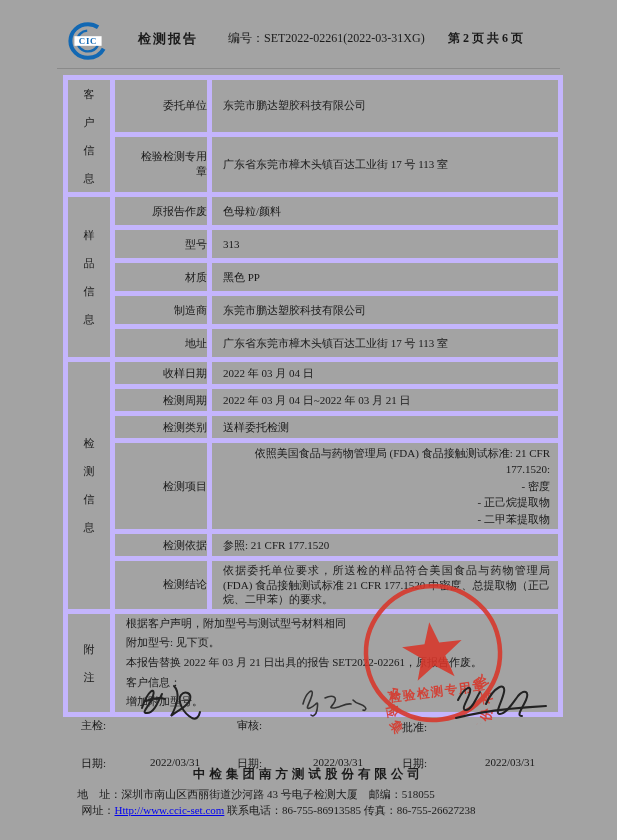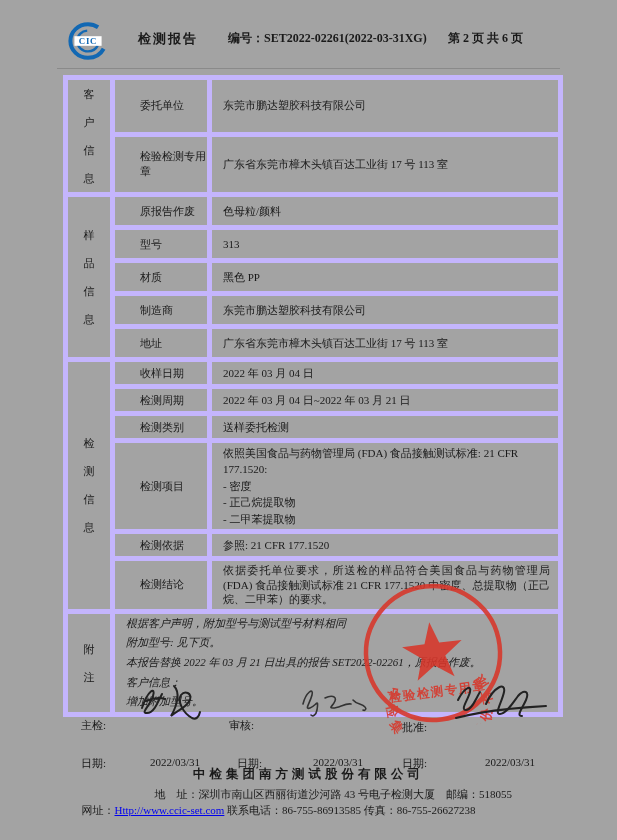--- a/index.html
+++ b/index.html
@@ -3,47 +3,47 @@
 <meta charset="utf-8">
 <style>
   * { margin:0; padding:0; box-sizing:border-box; }
   html,body { background:#fff; }
   body { font-family:"Liberation Serif","DejaVu Serif",serif; color:#1a1a1a; }
   .page { position:relative; width:617px; height:840px; background:#a3a3a3; overflow:hidden; }
 
   
   .hdr-logo { position:absolute; left:64px; top:20px; width:48px; height:42px; }
   .hdr-title { position:absolute; left:138px; top:30px; font-size:13px; font-weight:bold; letter-spacing:2px; }
-  .hdr-no { position:absolute; left:228px; top:30px; font-size:12px; font-weight:bold; }
+  .hdr-no { position:absolute; left:228px; top:30px; font-size:12px; font-weight:normal; }
   .hdr-page { position:absolute; left:448px; top:30px; font-size:12px; font-weight:bold; }
   .hdr-rule { position:absolute; left:57px; top:68px; width:503px; height:0; border-top:1.5px solid #8a8a8a; }
 
   
   table.rpt { position:absolute; left:63px; top:75px; width:495px; border-collapse:collapse; table-layout:fixed; font-size:11px; }
   table.rpt td { border:5px solid #c4b5fd; vertical-align:middle; overflow:hidden; }
   td.sec { text-align:center; line-height:28px; padding:0 11px; }
-  td.fld { padding-left:25px; }
+  td.fld { padding-left:25px;text-align:right; }
   td.val { padding-left:11px; padding-right:8px; }
   tr.h33 { height:33px; } tr.h27 { height:27px; }
   tr.hproj { height:84px; } tr.hconc { height:44px; } tr.hnote { height:99px; }
   td.val-multi { vertical-align:middle; padding-top:2px; padding-bottom:2px; }
-  td.val-multi div { line-height:16.4px; }
+  td.val-multi div { line-height:16.4px;text-align:right; }
   td.conc { line-height:14.6px; text-align:justify; padding-top:2px; padding-bottom:2px; }
-  td.note { vertical-align:middle;font-style:italic; }
+  td.note { vertical-align:middle; }
   td.note div { line-height:19.6px; }
 
   
   .signoff { position:absolute; left:0; top:0; width:617px; font-size:11px; }
   .so-lbl { position:absolute;margin-top:20px; }
   .sig { position:absolute; }
   .stamp { position:absolute; left:357px; top:577px; width:152px; height:152px; opacity:0.88; transform:rotate(-7deg); }
 
   
   .ft-company { position:absolute; left:0; top:766px; width:617px; text-align:center; font-size:12.5px; font-weight:bold; letter-spacing:4px; }
-  .ft-addr { position:absolute; left:0; top:787px; width:512px; text-align:right; font-size:11px; }
+  .ft-addr { position:absolute; left:0; top:787px; width:512px; text-align:center; font-size:11px; }
   .ft-web { position:absolute; left:0; top:803px; width:557px; text-align:center; font-size:11px; }
   .ft-link { color:#0000ee; text-decoration:underline; }
 </style>
 </head>
 <body>
 
 <div class="page">
 
   <svg class="hdr-logo" viewBox="0 0 60 52">
     <ellipse cx="30" cy="26" rx="22" ry="21" fill="none" stroke="#1268b3" stroke-width="5" stroke-dasharray="104 28" stroke-dashoffset="-10"></ellipse>
@@ -153,21 +153,21 @@
     <text x="76" y="119" text-anchor="middle" font-size="12.5" font-weight="bold" fill="#d8362a" letter-spacing="1.5" font-family="'Liberation Serif',serif">检验检测专用章</text>
   </svg>
 
   <div class="signoff">
     <span class="so-lbl" style="left:81px; top:698px;">主检:</span>
     <svg class="sig" style="left:128px; top:678px;" width="90" height="46" viewBox="0 0 90 46">
       <path d="M14,30 C20,12 28,8 25,18 C22,28 12,35 19,35 C26,35 30,24 34,16 M18,23 C25,20 31,19 37,21" fill="none" stroke="#222" stroke-width="2" stroke-linecap="round"></path>
       <path d="M46,8 C52,14 50,26 43,38 C50,32 58,30 62,22 C64,15 57,12 53,17 C49,23 55,35 64,40 C68,42 71,39 72,34" fill="none" stroke="#222" stroke-width="2" stroke-linecap="round"></path>
     </svg>
 
-    <span class="so-lbl" style="left:229px; top:698px;">审核:</span>
+    <span class="so-lbl" style="left:237px; top:698px;">审核:</span>
     <svg class="sig" style="left:293px; top:682px;" width="80" height="40" viewBox="0 0 80 40">
       <path d="M10,22 C13,10 21,5 19,13 C17,21 11,28 17,26 C23,24 26,15 24,28 C23,33 20,35 18,33" fill="none" stroke="#333" stroke-width="1.6" stroke-linecap="round"></path>
       <path d="M32,16 C38,13 44,14 42,19 C40,24 35,26 40,26 C46,26 52,21 58,22 M60,18 C64,23 69,21 72,25 C74,27 72,29 70,28" fill="none" stroke="#333" stroke-width="1.6" stroke-linecap="round"></path>
     </svg>
 
     <span class="so-lbl" style="left:402px; top:700px;">批准:</span>
     <svg class="sig" style="left:450px; top:678px;" width="100" height="48" viewBox="0 0 100 48">
       <path d="M8,22 C14,10 22,6 20,14 C18,22 10,32 16,32 C22,32 26,20 30,14" fill="none" stroke="#222" stroke-width="2" stroke-linecap="round"></path>
       <path d="M36,26 C44,8 56,4 54,14 C52,24 44,36 50,36 C56,36 62,26 68,18 C74,11 80,13 76,22 C72,31 66,38 72,38" fill="none" stroke="#222" stroke-width="2" stroke-linecap="round"></path>
       <path d="M6,40 C32,33 62,30 96,28" fill="none" stroke="#222" stroke-width="2" stroke-linecap="round"></path>

